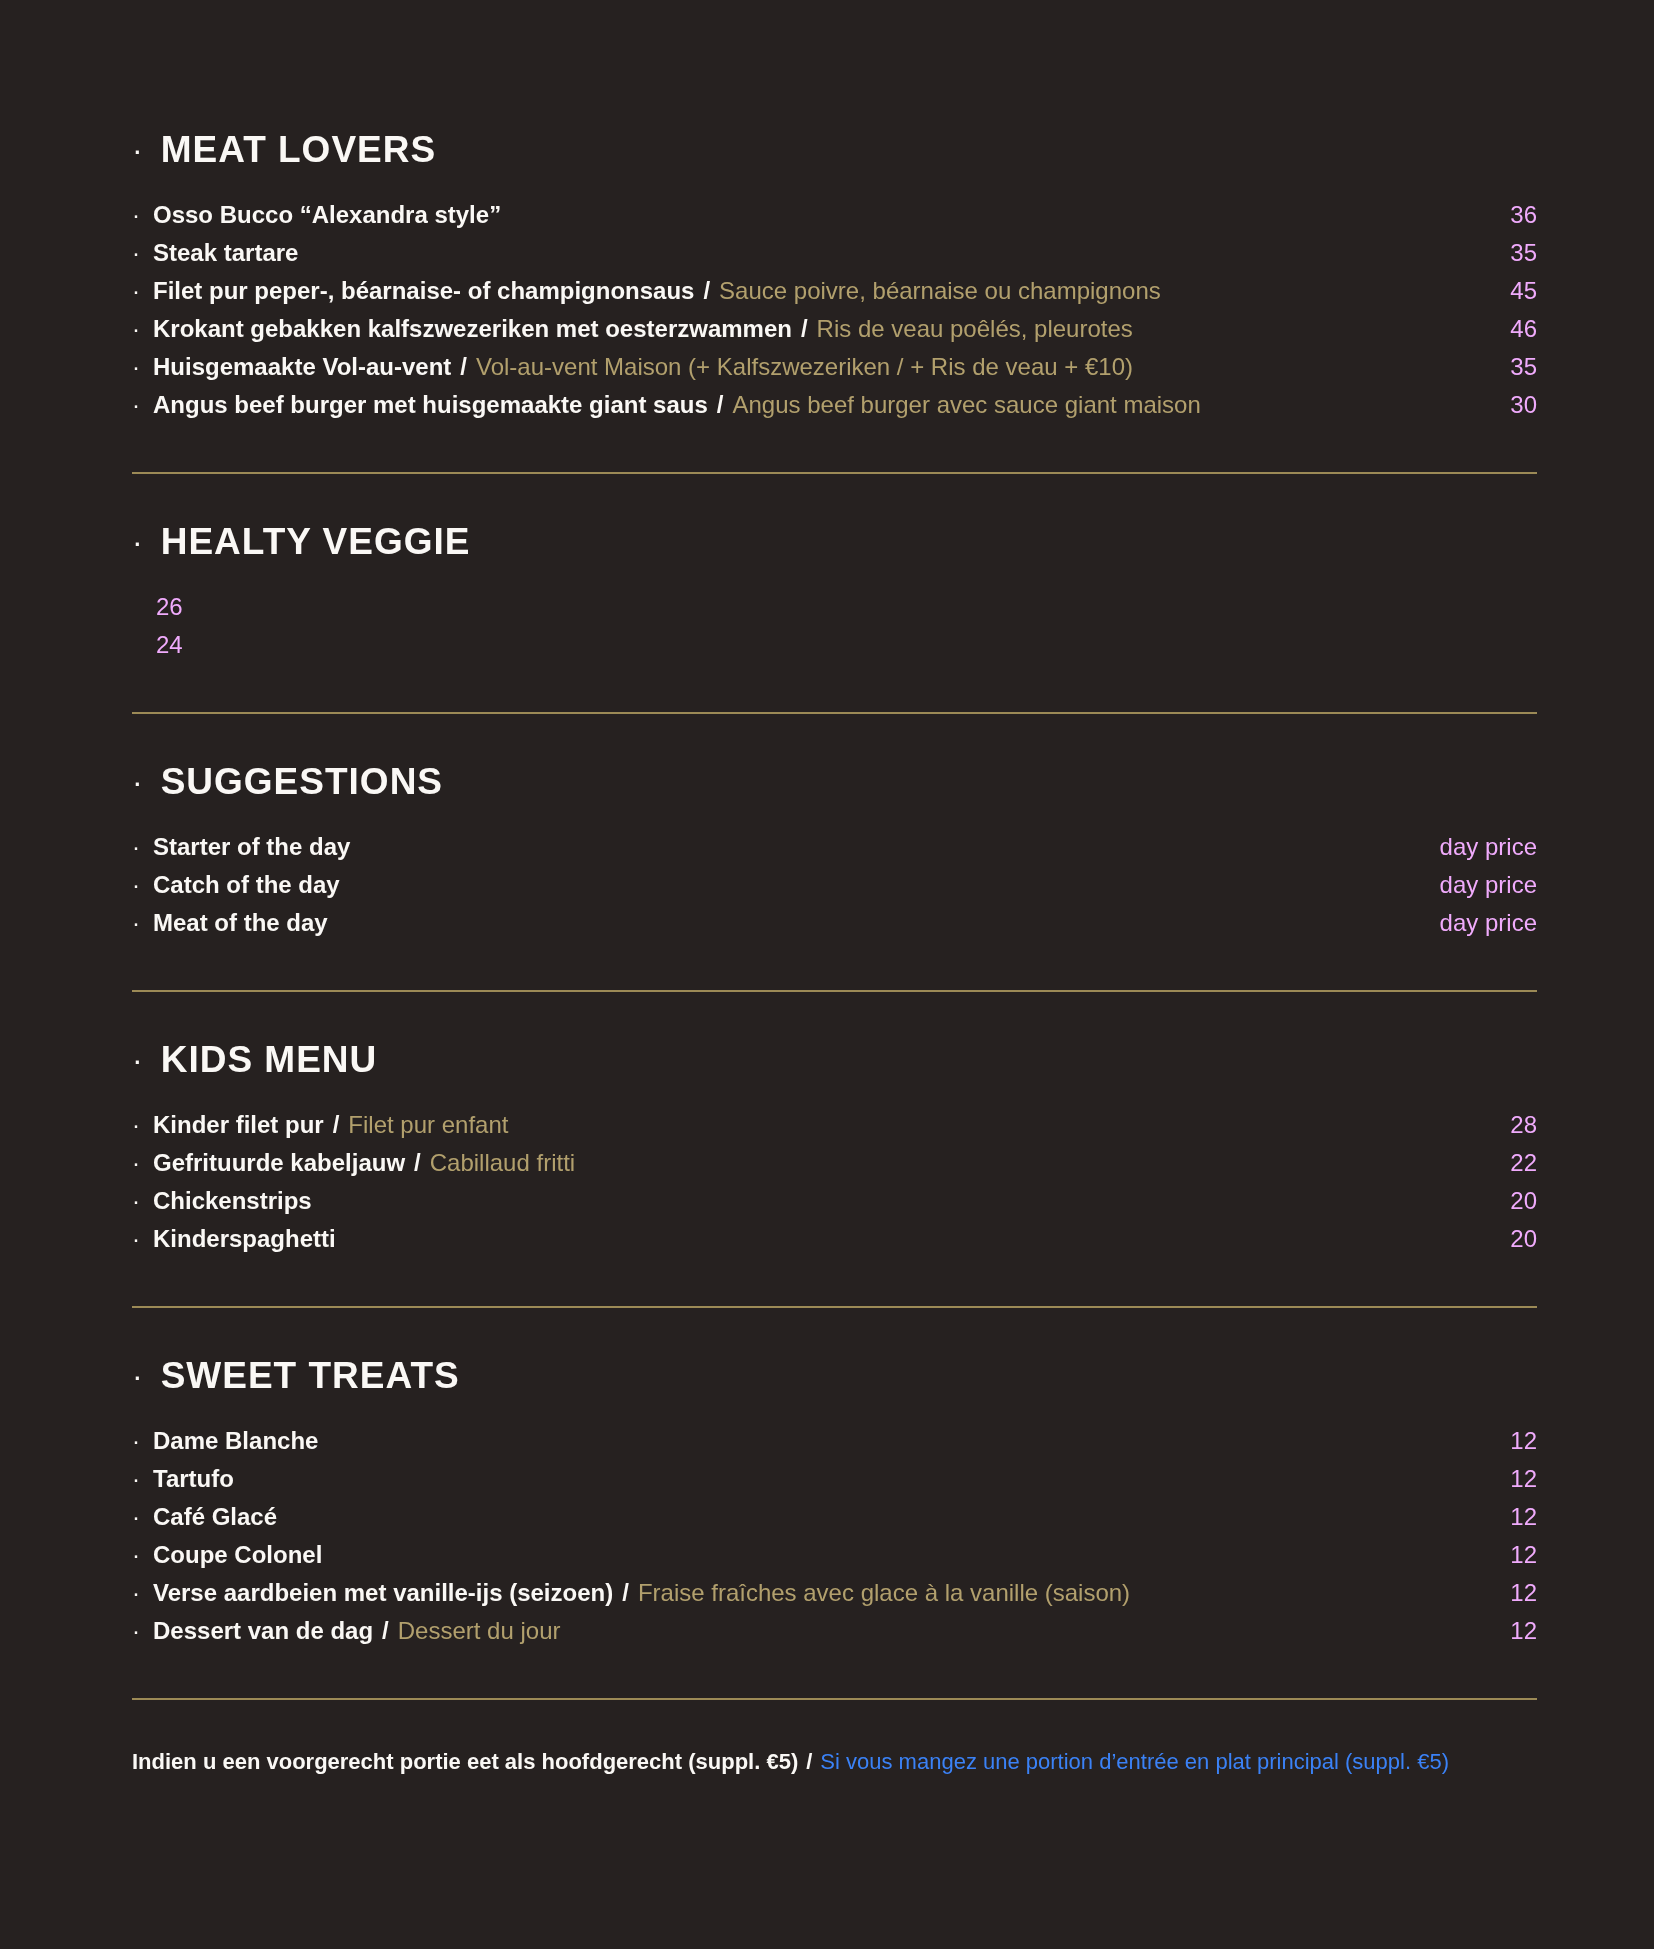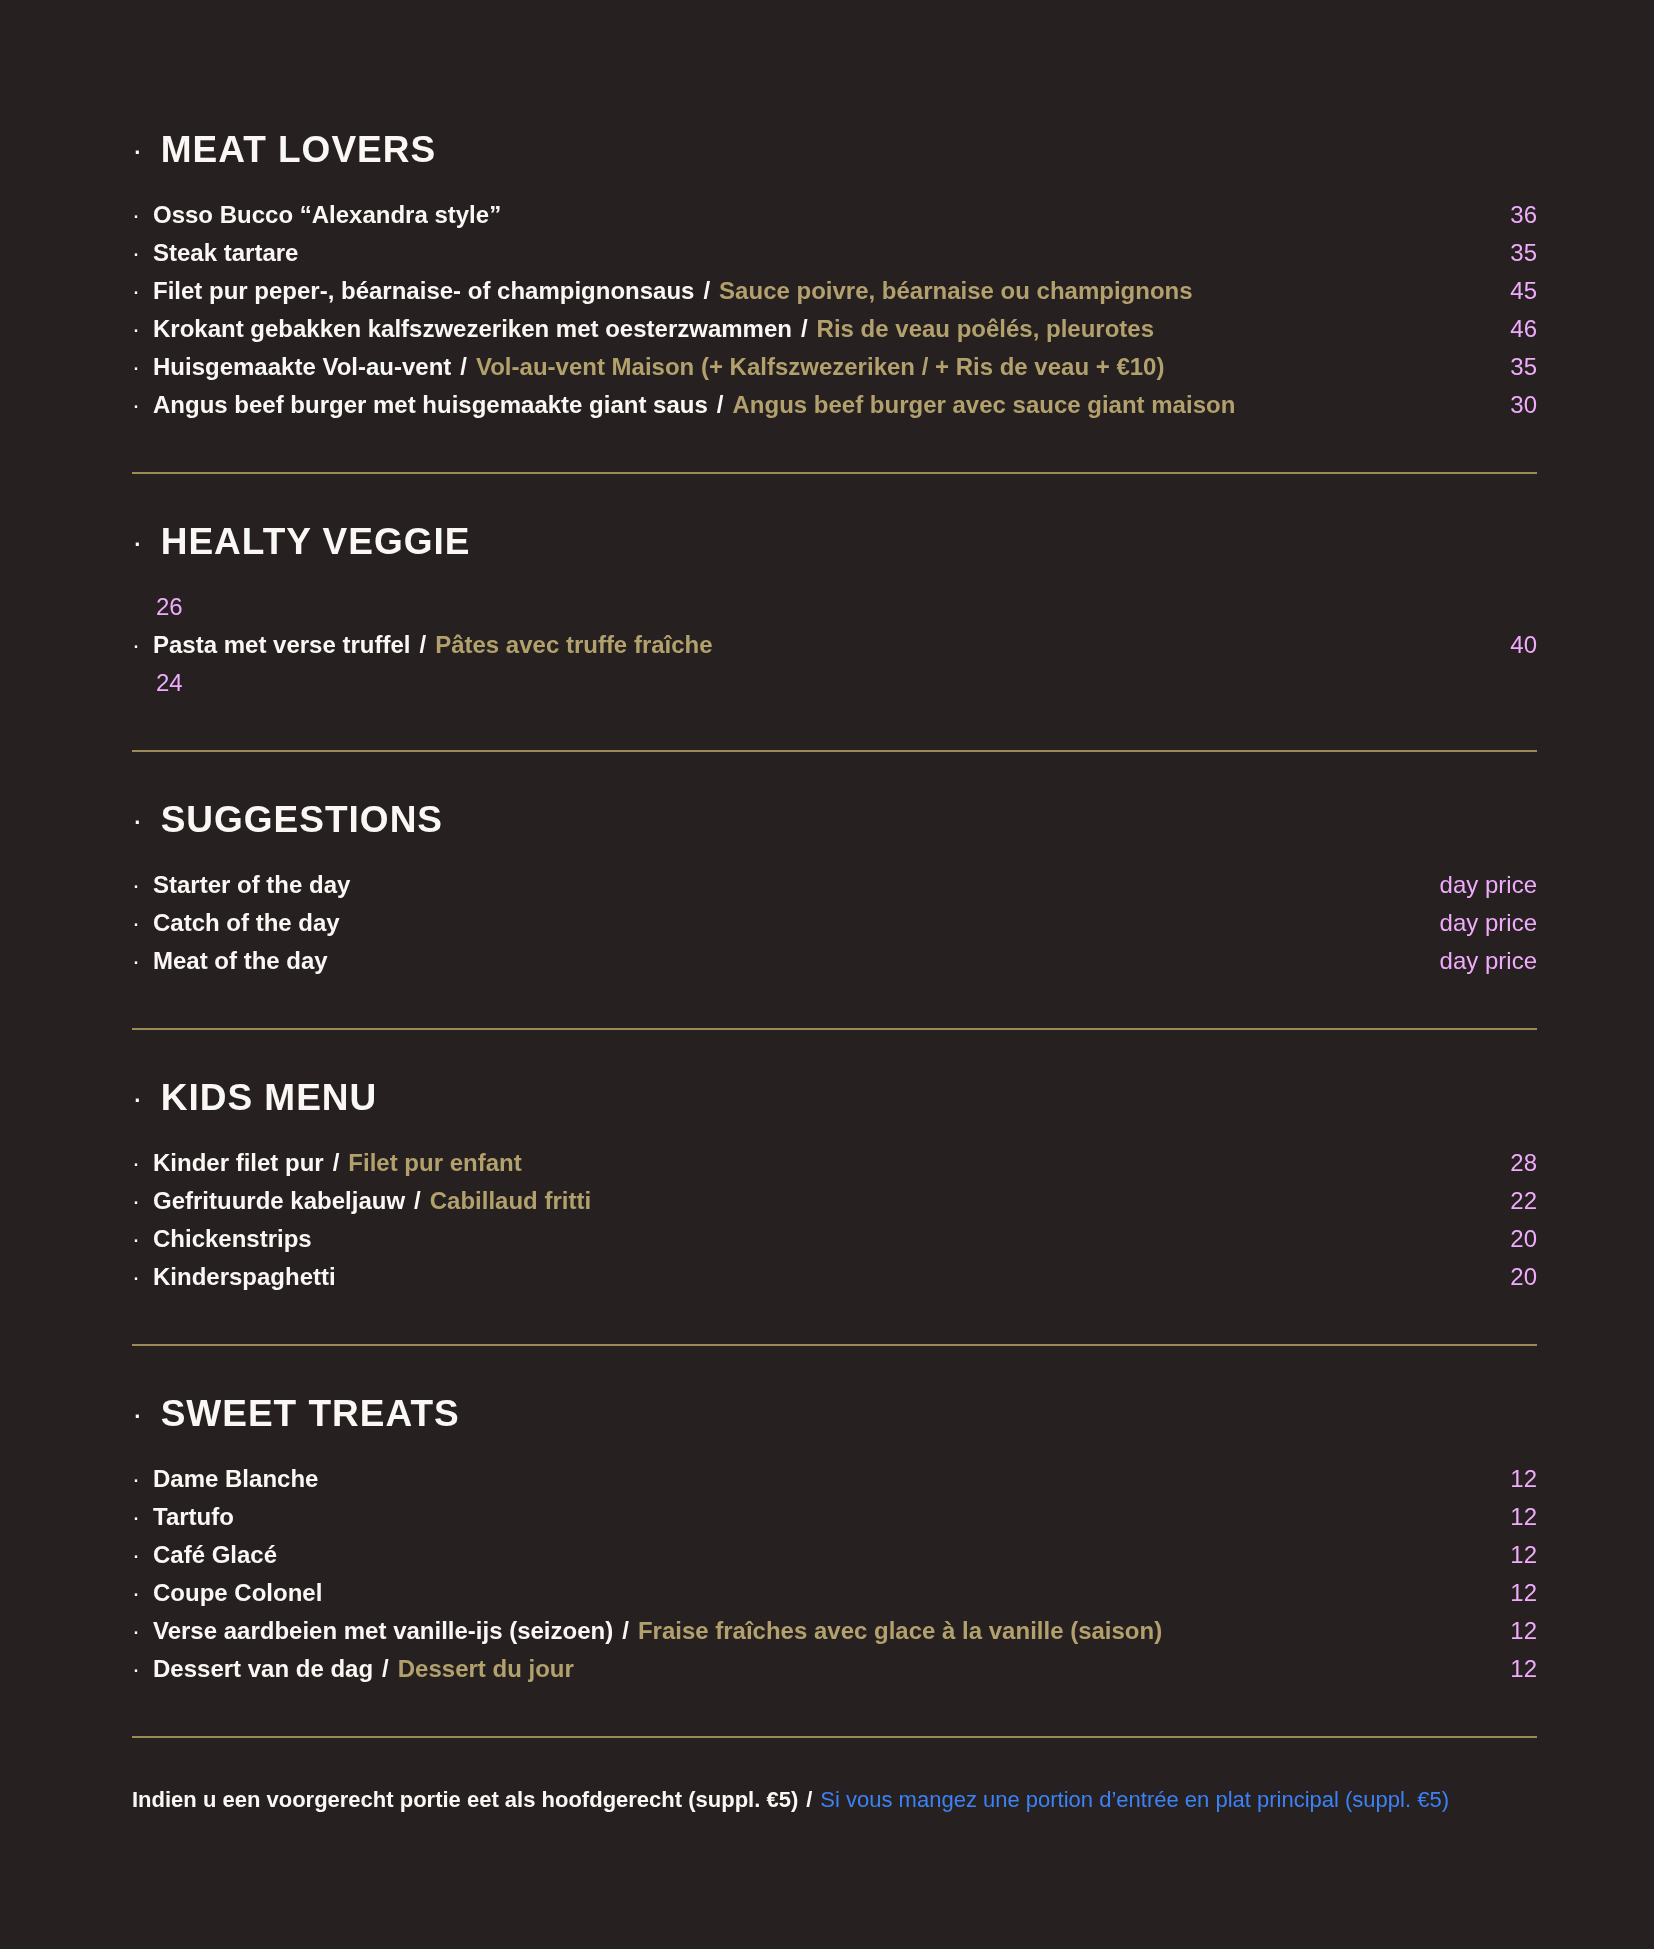--- a/index.html
+++ b/index.html
@@ -59,21 +59,21 @@
     color: #faf8f5;
     font-weight: 700;
   }
   .item-sep {
     color: #faf8f5;
     font-weight: 700;
     margin: 0 9px;
   }
   .item-translation {
     color: #b2a06d;
-    font-weight: 700;
+    font-weight: 400;
   }
   .item-price {
     color: #f0abfc;
     font-weight: 400;
     margin-left: 24px;
     white-space: nowrap;
   }
   .divider {
     border: none;
     height: 2px;
@@ -158,26 +158,20 @@
   <section class="section">
     <h2 class="section-title">
       <span class="title-bullet">·</span>
       <span class="title-text">HEALTY VEGGIE</span>
     </h2>
     <ul class="items">
   <li class="item">
     <span class="item-price">26</span>
   </li>
 
-  <li class="item">
-    <span class="item-left">
-      <span class="item-bullet">·</span><span class="item-name">Pasta met verse truffel</span><span class="item-sep">/</span><span class="item-translation">Pâtes avec truffe fraîche</span>
-    </span>
-    <span class="item-price">40</span>
-  </li>
 
   <li class="item">
     <span class="item-price">24</span>
   </li>
 </ul>
     <hr class="divider">
   </section>
 
   <section class="section">
     <h2 class="section-title">

